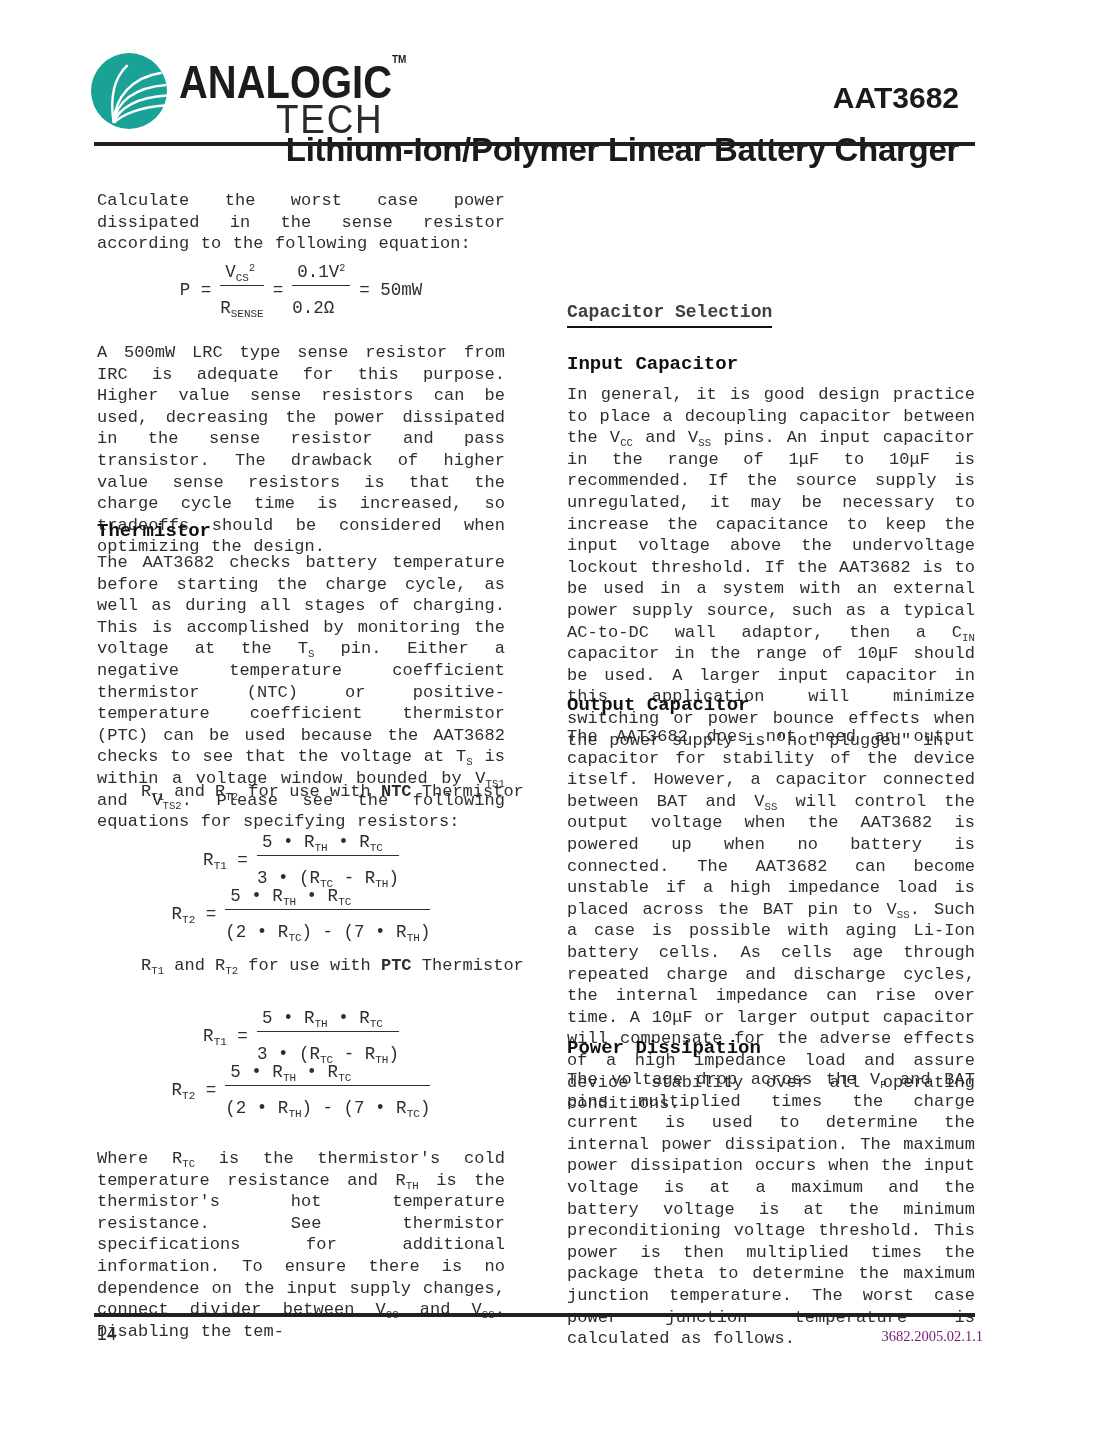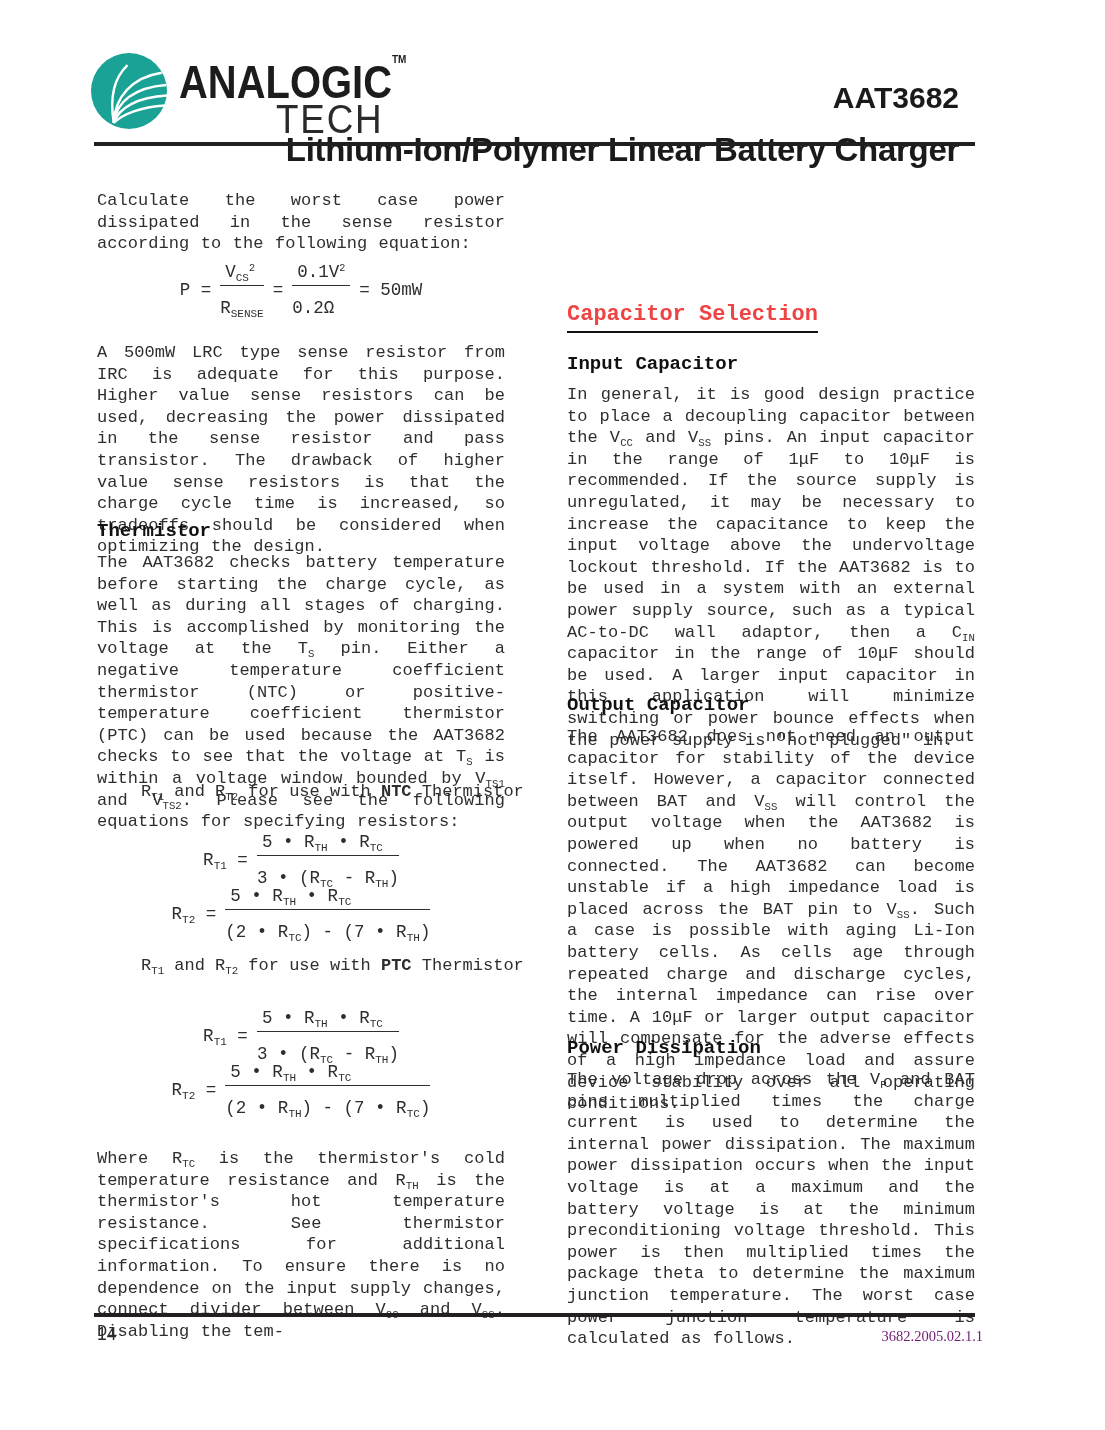--- a/index.html
+++ b/index.html
@@ -34,21 +34,21 @@
   .col { position:absolute; top:0; width:408px; height:1300px; }
   .col-left  { left:97px; }
   .col-right { left:567px; }
   .col > * { position:absolute; left:0; width:100%;font-family:Liberation Mono, monospace; }
 
   p.body {
     font-size:17px; line-height:21.6px; text-align:justify;
     color:#2e2e2e; word-spacing:1.2px; letter-spacing:0.05px;
   }
   .eq-label { font-size:17px; color:#2e2e2e;margin-left:44px; }
-  h2.section { font-size:22px; font-weight:bold; color:#ef4444; }
+  h2.section { font-size:18px; font-weight:bold; color:#404040; }
   h2.section .underlined { display:inline-block; border-bottom:2.5px solid #111; padding-bottom:4px; }
   h3.sub { font-size:19px; font-weight:bold; color:#111; }
 
   .eq-row {
     display:flex; justify-content:center; align-items:center;
     gap:9px; font-size:17.5px; color:#2e2e2e; height:56px;
   }
   .frac { display:inline-flex; flex-direction:column; }
   .frac .num { padding:0 5px 3px; border-bottom:1.7px solid #2e2e2e; white-space:nowrap; }
   .frac .den { padding-top:12px; white-space:nowrap; }

